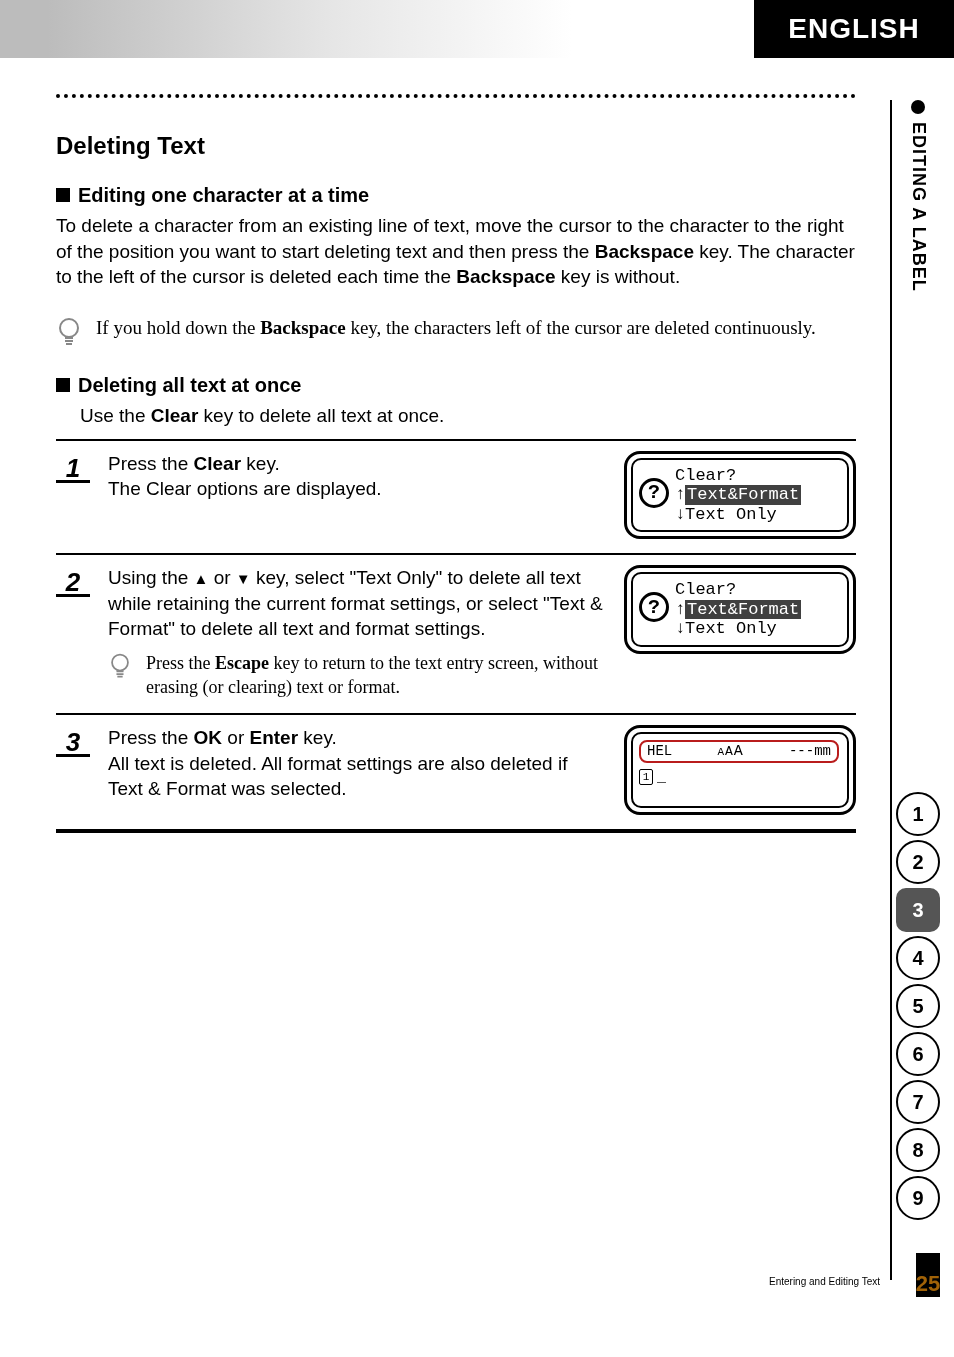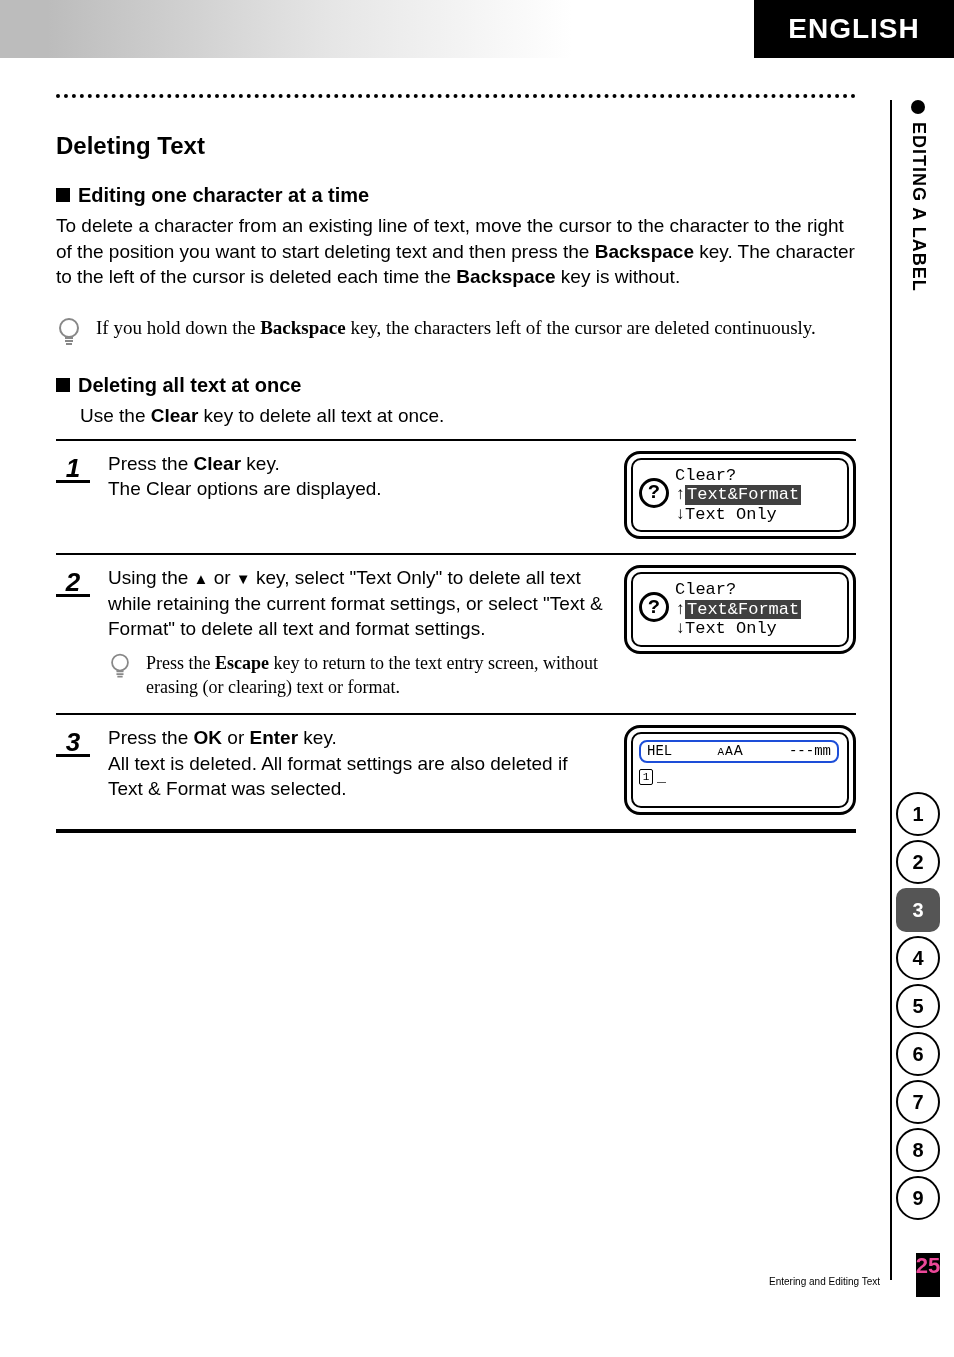--- a/index.html
+++ b/index.html
@@ -43,21 +43,21 @@
     width: 44px; height: 44px; border: 2px solid #000; border-radius: 22px 22px 22px 22px;
     display: flex; align-items: center; justify-content: center;
     font-weight: 900; font-size: 20px; background: #fff;
   }
   .tab-stack .tab.active {
     background: #555; color: #fff; border-color: #555; border-radius: 10px;
   }
 
   .page-corner {
     position: absolute; right: 14px; bottom: 60px; width: 24px; height: 44px;
-    background: #000; color: #ec4899; display: flex; align-items: flex-start; justify-content: center;
+    background: #000; color: #a16207; display: flex; align-items: flex-end; justify-content: center;
     font-weight: 900; font-size: 22px;
   }
   .footer-text {
     position: absolute; right: 74px; bottom: 70px; font-size: 10px;
   }
 
   .content {
     position: absolute; left: 56px; top: 94px; width: 800px;
   }
   .dotted-rule {
@@ -101,21 +101,21 @@
     display: flex; align-items: center; justify-content: center; font-weight: 900; font-size: 20px;
     margin-top: 12px; flex-shrink: 0;
   }
   .lcd-lines { flex: 1; }
   .lcd-line { white-space: nowrap; }
   .lcd-line .arrow { display: inline-block; width: 10px; }
   .lcd-sel { background: #404040; color: #fff; padding: 0 2px; display: inline-block; }
 
   .lcd3 .lcd-inner { flex-direction: column; gap: 2px; min-height: 76px; }
   .lcd3-top {
-    border: 2px solid #1d4ed8; border-radius: 8px; padding: 1px 6px;
+    border: 2px solid #b91c1c; border-radius: 8px; padding: 1px 6px;
     display: flex; justify-content: space-between; align-items: center;
     font-family: 'Courier New', monospace; font-size: 14px;
   }
   .lcd3-top .aaa { letter-spacing: 1px; text-align: right; }
   .lcd3-body { display: flex; align-items: flex-start; gap: 4px; padding-top: 4px; font-family: 'Courier New', monospace; font-size: 15px; }
   .lcd3-line-icon { width: 14px; height: 16px; border: 1.5px solid #000; border-radius: 2px; display: flex; align-items: center; justify-content: center; font-size: 11px; }
 
   .step-note { display: flex; gap: 12px; margin-top: 10px; }
   .step-note .note-text { font-size: 18px; }
 

